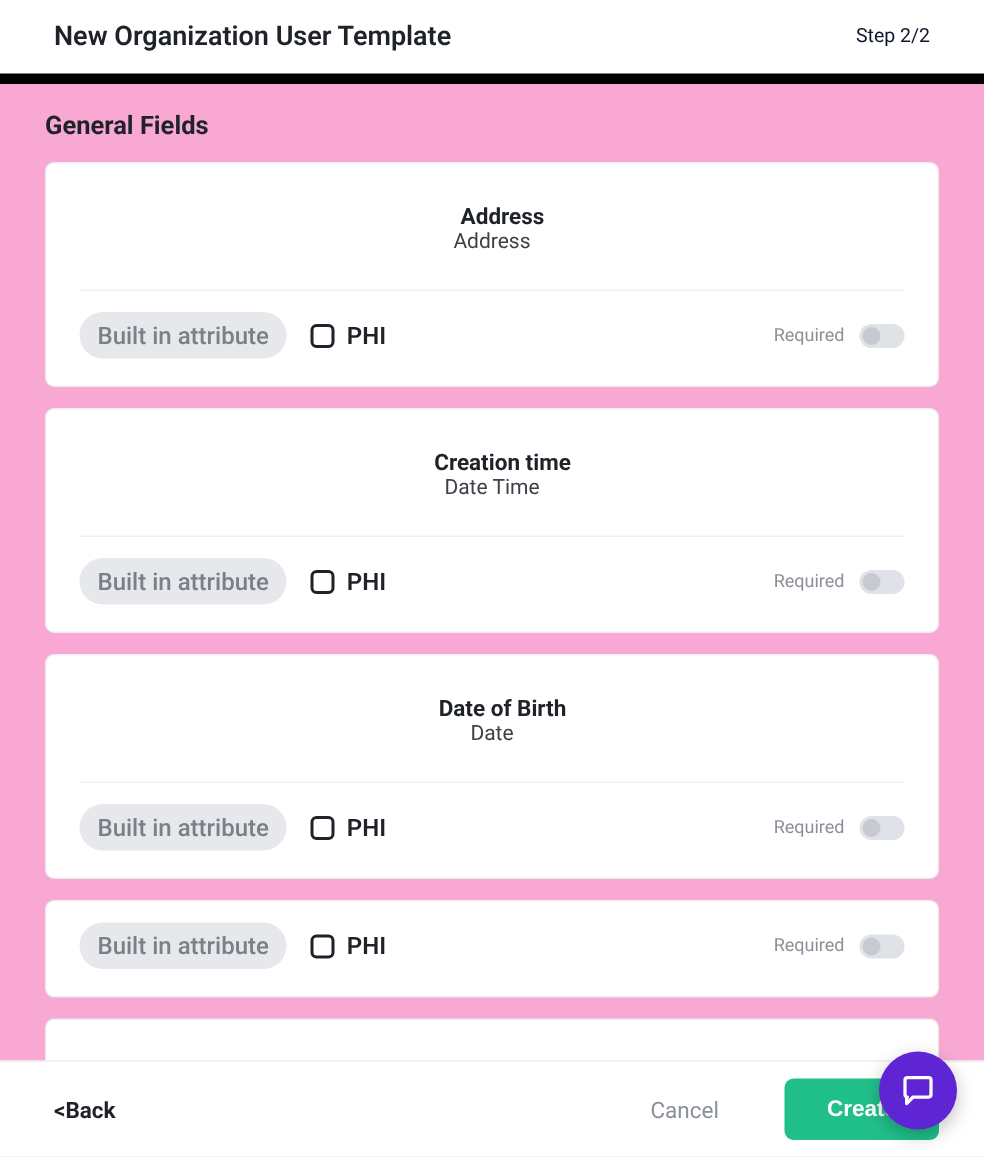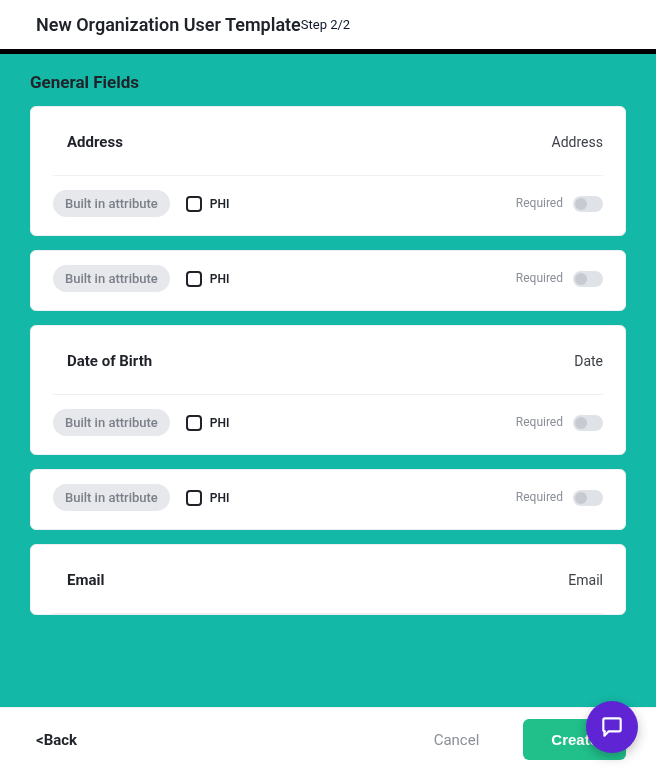--- a/index.html
+++ b/index.html
@@ -10,39 +10,40 @@
     font-family: -apple-system, BlinkMacSystemFont, "Segoe UI", Roboto, Helvetica, Arial, sans-serif;
     background: #ffffff;
     position: relative;
     overflow: hidden;
   }
 
   
   .header {
     display: flex;
     align-items: center;
+    justify-content: space-between;
     padding: 14px 36px 14px 36px;
     background: #ffffff;
-    border-bottom: 5px solid #000000;
+    border-bottom: 7px solid #000000;
   }
   .header-title {
     font-size: 18px;
     font-weight: 600;
     color: #1f2329;
   }
   .header-step {
     font-size: 13px;
     color: #0f172a;
   }
 
   
   .scroll-wrap {
     position: relative;
     height: calc(771px - 48px - 64px); 
-    background: #14b8a6;
+    background: #f9a8d4;
   }
   .scroll-inner {
     height: 100%;
     overflow-y: scroll;
     padding: 0 0 20px 0;
   }
   
   .scroll-inner::-webkit-scrollbar { width: 12px; }
   .scroll-inner::-webkit-scrollbar-track { background: transparent; }
   .scroll-inner::-webkit-scrollbar-thumb { background: #c7cbd1; border-radius: 6px; }
@@ -60,20 +61,21 @@
     border-radius: 6px;
     margin: 0 30px 14px 30px;
     padding: 0 22px;
   }
   .card-head {
     display: flex;
     align-items: center;
     justify-content: space-between;
     padding: 26px 0 24px 0;
     border-bottom: 1px solid #eef0f3;
+    flex-direction: column;
   }
   .card-head .name {
     font-size: 15px;
     font-weight: 700;
     color: #1f2329;
     padding-left: 14px;
   }
   .card-head .type {
     font-size: 14px;
     color: #3d4148;
@@ -85,42 +87,42 @@
     padding: 14px 0 18px 0;
   }
   .card-row .left {
     display: flex;
     align-items: center;
     gap: 16px;
   }
   .pill {
     background: #e6e8ec;
     color: #7a7f88;
-    font-size: 13px;
+    font-size: 16px;
     font-weight: 500;
     border-radius: 999px;
     padding: 6px 12px;
   }
   .chk-wrap {
     display: inline-flex;
     align-items: center;
     gap: 8px;
     cursor: pointer;
   }
   .chk {
     width: 16px;
     height: 16px;
     border: 2px solid #1f2329;
     border-radius: 4px;
     display: inline-block;
     flex: 0 0 auto;
     background: #ffffff;
   }
   .chk-label {
-    font-size: 12px;
+    font-size: 16px;
     font-weight: 600;
     color: #1f2329;
   }
   .right {
     display: flex;
     align-items: flex-start;
     gap: 10px;
   }
   .req-label {
     font-size: 12px;
@@ -225,20 +227,24 @@
           <span class="chk-label">PHI</span>
         </label>
       </div>
       <div class="right">
         <span class="req-label">Required</span>
         <span class="toggle"></span>
       </div>
     </div>
         </div>
         <div class="card">
+    <div class="card-head">
+      <div class="name">Creation time</div>
+      <div class="type">Date Time</div>
+    </div>
     <div class="card-row">
       <div class="left">
         <span class="pill">Built in attribute</span>
         <label class="chk-wrap">
           <span class="chk"></span>
           <span class="chk-label">PHI</span>
         </label>
       </div>
       <div class="right">
         <span class="req-label">Required</span>

